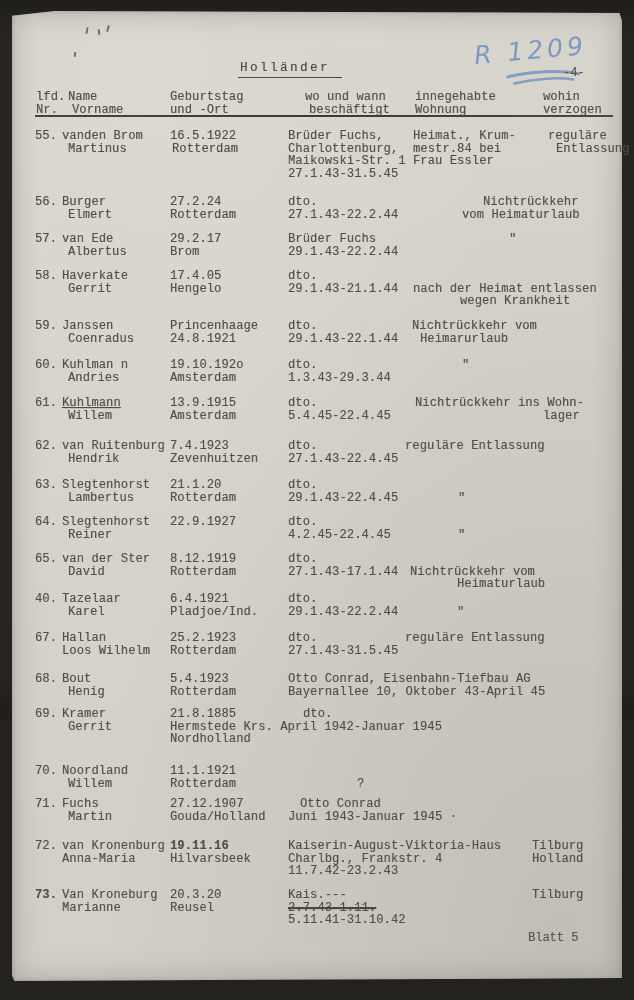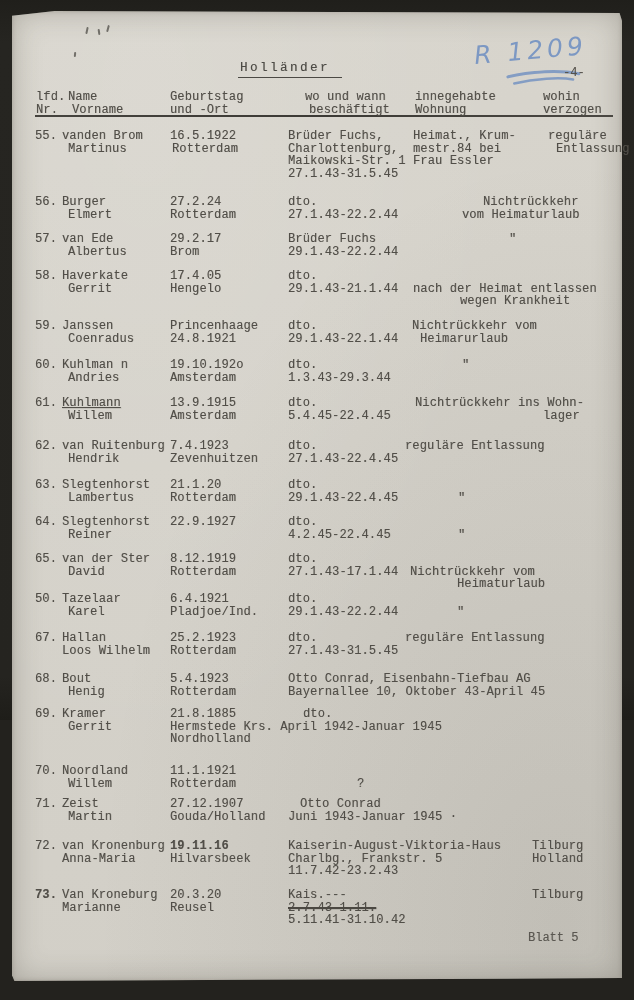--- a/index.html
+++ b/index.html
@@ -203,21 +203,21 @@
           <div class="tw" style="left: 62px; top: 553px;">van der Ster</div>
           <div class="tw" style="left: 68px; top: 565.5px;">David</div>
           <div class="tw" style="left: 170px; top: 553px;">8.12.1919</div>
           <div class="tw" style="left: 170px; top: 565.5px;">Rotterdam</div>
           <div class="tw" style="left: 288px; top: 553px;">dto.</div>
           <div class="tw" style="left: 288px; top: 565.5px;">27.1.43-17.1.44</div>
           <div class="tw" style="left: 410px; top: 565.5px;">Nichtrückkehr vom</div>
           <div class="tw" style="left: 457px; top: 578px;">Heimaturlaub</div>
         </div>
         <div>
-          <div class="tw" style="left: 35px; top: 593px;">50.</div>
+          <div class="tw" style="left: 35px; top: 593px;">40.</div>
           <div class="tw" style="left: 62px; top: 593px;">Tazelaar</div>
           <div class="tw" style="left: 68px; top: 605.5px;">Karel</div>
           <div class="tw" style="left: 170px; top: 593px;">6.4.1921</div>
           <div class="tw" style="left: 170px; top: 605.5px;">Pladjoe/Ind.</div>
           <div class="tw" style="left: 288px; top: 593px;">dto.</div>
           <div class="tw" style="left: 288px; top: 605.5px;">29.1.43-22.2.44</div>
           <div class="tw" style="left: 457px; top: 605.5px;">"</div>
         </div>
         <div>
           <div class="tw" style="left: 35px; top: 632px;">67.</div>
@@ -250,35 +250,35 @@
         <div>
           <div class="tw" style="left: 35px; top: 765px;">70.</div>
           <div class="tw" style="left: 62px; top: 765px;">Noordland</div>
           <div class="tw" style="left: 68px; top: 777.5px;">Willem</div>
           <div class="tw" style="left: 170px; top: 765px;">11.1.1921</div>
           <div class="tw" style="left: 170px; top: 777.5px;">Rotterdam</div>
           <div class="tw" style="left: 357px; top: 777.5px;">?</div>
         </div>
         <div>
           <div class="tw" style="left: 35px; top: 798px;">71.</div>
-          <div class="tw" style="left: 62px; top: 798px;">Zeist</div>
+          <div class="tw" style="left: 62px; top: 798px;">Fuchs</div>
           <div class="tw" style="left: 68px; top: 810.5px;">Martin</div>
           <div class="tw" style="left: 170px; top: 798px;">27.12.1907</div>
           <div class="tw" style="left: 170px; top: 810.5px;">Gouda/Holland</div>
           <div class="tw" style="left: 300px; top: 798px;">Otto Conrad</div>
           <div class="tw" style="left: 288px; top: 810.5px;">Juni 1943-Januar 1945 ·</div>
         </div>
         <div>
           <div class="tw" style="left: 35px; top: 840px;">72.</div>
           <div class="tw" style="left: 62px; top: 840px;">van Kronenburg</div>
           <div class="tw" style="left: 62px; top: 852.5px;">Anna-Maria</div>
           <div class="tw" style="left: 170px; top: 840px; font-weight: bold;">19.11.16</div>
           <div class="tw" style="left: 170px; top: 852.5px;">Hilvarsbeek</div>
           <div class="tw" style="left: 288px; top: 840px;">Kaiserin-August-Viktoria-Haus</div>
-          <div class="tw" style="left: 288px; top: 852.5px;">Charlbg., Frankstr. 5</div>
+          <div class="tw" style="left: 288px; top: 852.5px;">Charlbg., Frankstr. 4</div>
           <div class="tw" style="left: 288px; top: 865px;">11.7.42-23.2.43</div>
           <div class="tw" style="left: 532px; top: 840px;">Tilburg</div>
           <div class="tw" style="left: 532px; top: 852.5px;">Holland</div>
         </div>
         <div>
           <div class="tw" style="left: 35px; top: 889px; font-weight: bold;">73.</div>
           <div class="tw" style="left: 62px; top: 889px;">Van Kroneburg</div>
           <div class="tw" style="left: 62px; top: 901.5px;">Marianne</div>
           <div class="tw" style="left: 170px; top: 889px;">20.3.20</div>
           <div class="tw" style="left: 170px; top: 901.5px;">Reusel</div>

